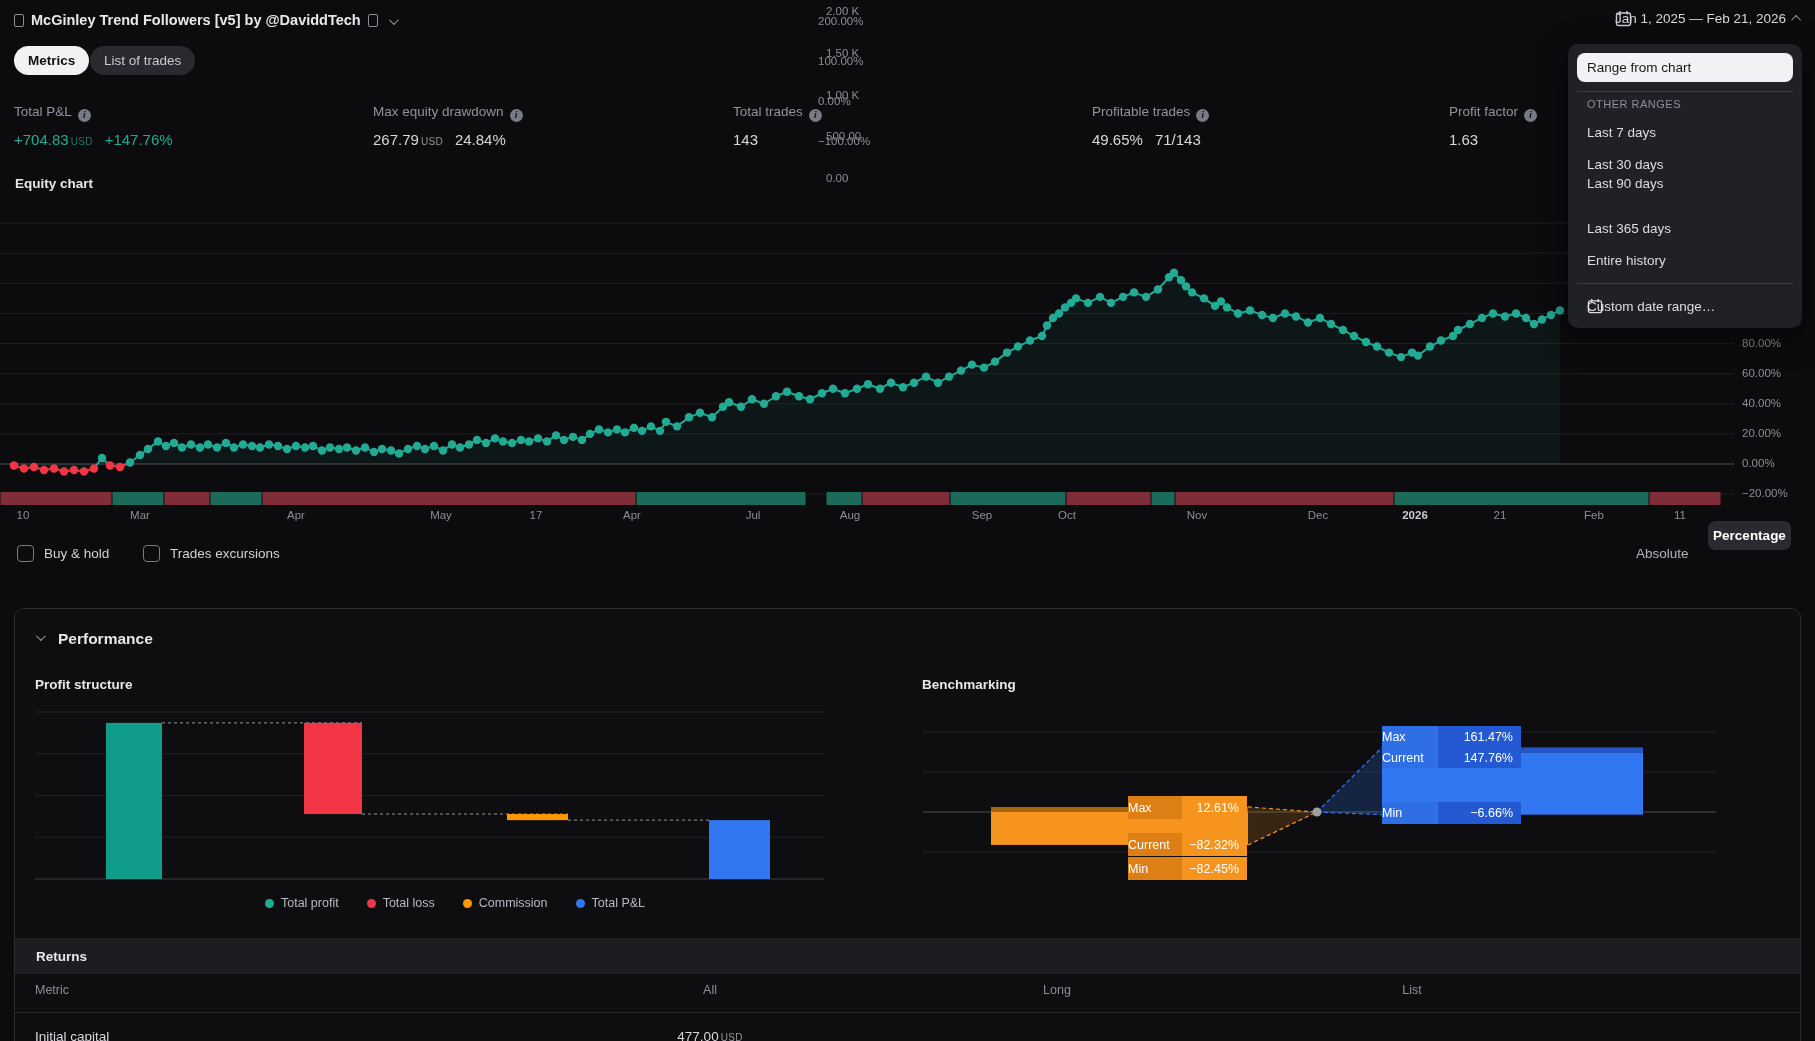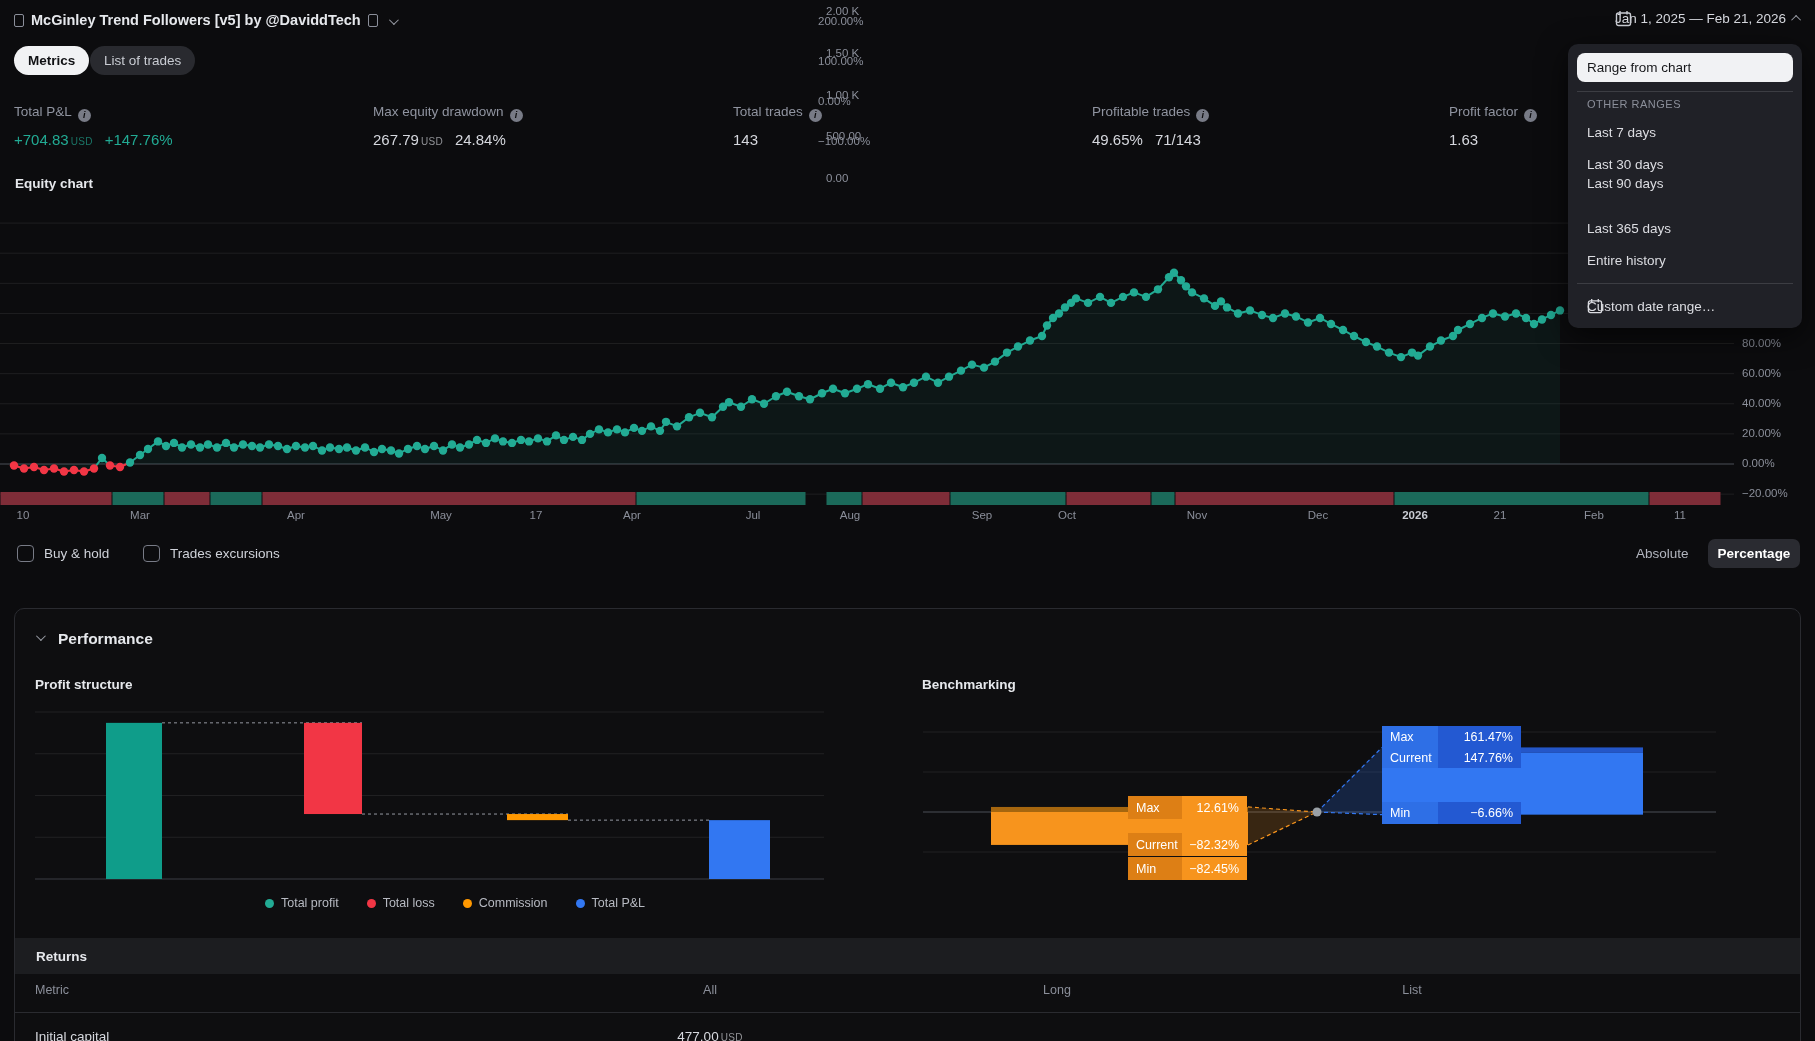--- a/index.html
+++ b/index.html
@@ -28,21 +28,21 @@
   .cb-label { position:absolute; font-size:13.5px; color:#cfd2d9; }
   .mode-plain { position:absolute; font-size:13.5px; color:#b2b5be; cursor:pointer; }
   .mode-pill { position:absolute; background:#2a2b31; border-radius:7px; color:#fff; font-weight:bold; font-size:13.5px; display:flex; align-items:center; justify-content:center; cursor:pointer; }
   .card { position:absolute; left:14px; top:608px; width:1787px; height:460px; border:1px solid #2a2b30; border-radius:10px 10px 0 0; background:#0e0e10; }
   .section-title { position:absolute; font-size:15.5px; font-weight:bold; color:#e6e8ec; }
   .chart-title { position:absolute; font-size:13.5px; font-weight:bold; color:#e6e8ec; }
   .legend { position:absolute; display:flex; justify-content:center; align-items:center; gap:28px; }
   .legend-item { display:flex; align-items:center; gap:7px; font-size:12.5px; color:#b7bac2; }
   .legend-dot { width:9px; height:9px; border-radius:50%; }
   .chip-row { position:absolute; display:flex; font-size:12.5px; color:#fff; overflow:hidden; }
-  .chip-label { display:flex; align-items:center; padding-left:8px; }
+  .chip-label { display:flex; align-items:center; }
   .chip-value { display:flex; align-items:center; justify-content:flex-end; padding-right:8px; }
   .returns-band { position:absolute; left:15px; top:938px; width:1785px; height:36px; background:#1c1d20; display:flex; align-items:center; }
   .returns-title { font-size:13.5px; font-weight:bold; color:#e6e8ec; margin-left:21px; }
   .th { position:absolute; font-size:12.5px; color:#8b8f9a; white-space:nowrap; }
   .menu { position:absolute; left:1568px; top:44px; width:234px; height:284px; background:#202127; border-radius:10px; box-shadow:0 8px 30px rgba(0,0,0,.65); z-index:50; }
   .menu-pill { position:absolute; left:9px; right:9px; top:9px; height:29px; background:#f1f2f4; border-radius:8px; color:#16171a; font-size:13.5px; display:flex; align-items:center; padding-left:10px; cursor:pointer; }
   .menu-divider { position:absolute; left:9px; right:9px; height:1px; background:#3c3d43; }
   .menu-section { position:absolute; left:19px; font-size:11px; letter-spacing:.5px; color:#8b8f9a; }
   .menu-item { position:absolute; left:9px; right:9px; height:30px; display:flex; align-items:center; padding-left:10px; font-size:13.5px; color:#dcdde2; border-radius:6px; cursor:pointer; }
   .cal { flex:none; }
@@ -465,21 +465,21 @@
       <div class="axis-label x-tick" style="left:1500px; top:509px;">21</div>
       <div class="axis-label x-tick" style="left:1594px; top:509px;">Feb</div>
       <div class="axis-label x-tick" style="left:1680px; top:509px;">11</div>
     </div>
 
   <div class="checkbox" style="left:17px; top:545px"></div>
   <div class="cb-label" style="left:44px; top:546px">Buy &amp; hold</div>
   <div class="checkbox" style="left:143px; top:545px"></div>
   <div class="cb-label" style="left:170px; top:546px">Trades excursions</div>
   <div class="mode-plain" style="left:1636px; top:546px">Absolute</div>
-  <div class="mode-pill" style="left:1708px; top:539px; width:92px; height:29px">Percentage</div>
+  <div class="mode-pill" style="left:1708px; top:521px; width:83px; height:29px">Percentage</div>
 
   <div class="card"></div>
   <span class="chev down abs" style="left:36px; top:634px"></span>
   <div class="section-title" style="left:58px; top:630px">Performance</div>
   <div class="chart-title" style="left:35px; top:677px">Profit structure</div>
   <div class="chart-title" style="left:922px; top:677px">Benchmarking</div>
   <div id="profit-chart">
       <svg width="850" height="230" viewBox="30 700 850 230" style="left: 30px; top: 700px;">
         <line x1="35" y1="712" x2="824" y2="712" stroke="rgba(255,255,255,0.08)" stroke-width="1"></line>
         <line x1="35" y1="753.75" x2="824" y2="753.75" stroke="rgba(255,255,255,0.08)" stroke-width="1"></line>

